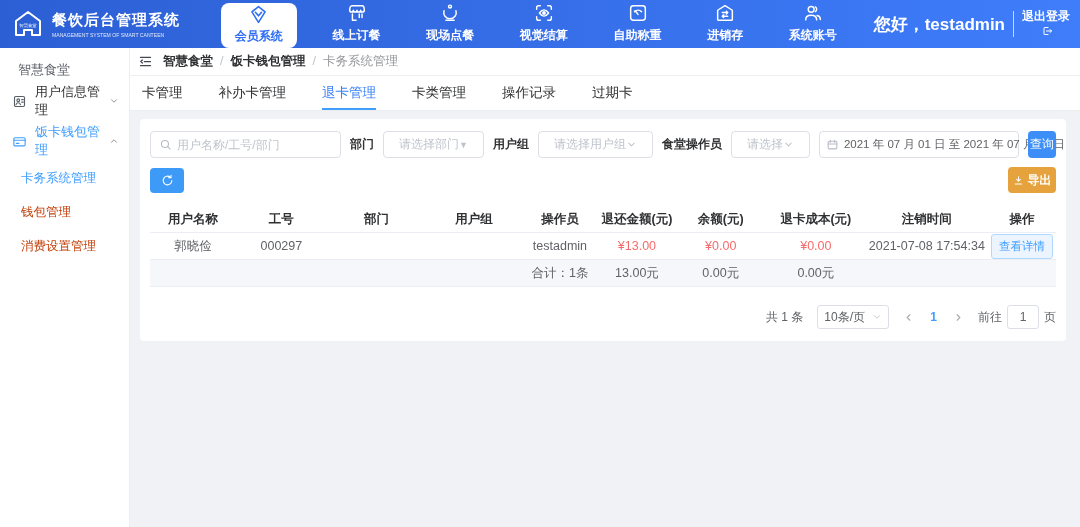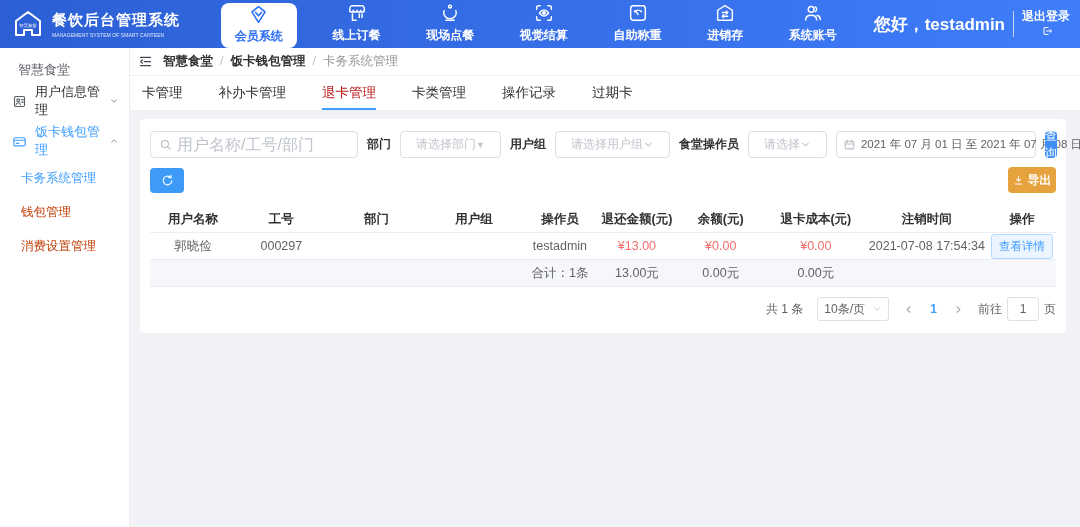--- a/index.html
+++ b/index.html
@@ -39,31 +39,31 @@
   
   .crumb-bar { height:28px; background:#fff; display:flex; align-items:center; padding-left:8px; border-bottom:1px solid #f0f0f0; }
   .fold { margin:0 10px 0 0; cursor:pointer; display:flex; }
   .crumb { font-size:12.5px; font-weight:bold; color:#303133; cursor:pointer; }
   .crumb + .crumb::before { content:"/"; color:#c0c4cc; font-weight:normal; margin:0 7px; }
   .crumb.current { color:#97989c; font-weight:normal; cursor:default; }
 
   
   .tabbar { height:35px; background:#fff; display:flex; align-items:stretch; padding-left:12px; border-bottom:1px solid #ebeef0; gap:36px; }
   .tab { display:flex; align-items:center; font-size:13.5px; color:#303133; cursor:pointer; position:relative; }
-  .tab.active { color:#b91c1c; }
+  .tab.active { color:#3b82f6; }
   .tab.active::after { content:""; position:absolute; left:0; right:0; bottom:0; height:2px; background:#409eff; }
 
   
   .content { flex:1; padding:8px 14px 0 10px; }
   .card { background:#fff; border-radius:4px; padding:12px 10px; }
   .filter-row { display:flex; align-items:center; gap:9px; flex-wrap:nowrap; }
   .f-label { font-weight:bold; font-size:12px; color:#303133; white-space:nowrap; }
   .inp { height:27px; border:1px solid #dcdfe6; border-radius:4px; display:flex; align-items:center; background:#fff; }
   .search-box { width:208px; padding:0 8px; gap:5px; }
-  .search-box input { border:none; outline:none; flex:1; font-size:16px; color:#606266; min-width:0; font-family:inherit; }
+  .search-box input { border:none; outline:none; flex:1; font-size:12px; color:#606266; min-width:0; font-family:inherit; }
   .search-box input::placeholder { color:#bfc4cc; }
   .sel { padding:0 15px; justify-content:space-between; cursor:pointer; color:#bfc4cc; font-size:12px; }
   .sel .ph { white-space:nowrap; overflow:hidden; }
   .sel-dept { width:118px; }
   .sel-group { width:130px; }
   .sel-op { width:100px; }
   .caret { color:#c0c4cc; font-size:9px; }
   .date-box { width:200px; padding:0 6px; gap:5px; color:#606266; font-size:11.5px; white-space:nowrap; }
   .btn { border:none; border-radius:4px; color:#fff; font-size:12px; cursor:pointer; font-family:inherit; display:flex; align-items:center; justify-content:center; gap:4px; }
   .btn-query { width:43px; height:27px; background:#3d8ff7; }
@@ -77,21 +77,21 @@
   .td { text-align:center; font-size:12.5px; color:#606266; overflow:hidden; white-space:nowrap; }
   .tr.head .td { color:#303133; font-weight:bold; }
   .tr.sum { background:#f6f7fa; }
   .tr.sum .td { color:#606266; }
   .c0{width:9.5%;} .c1{width:10%;} .c2{width:11%;} .c3{width:10.5%;} .c4{width:8.5%;}
   .c5{width:8.5%;} .c6{width:10%;} .c7{width:11%;} .c8{width:13.5%;} .c9{width:7.5%;}
   .money { color:#f56c6c !important; }
   .btn-detail { background:#ecf5ff; border:1px solid #b3d8ff; color:#409eff; font-size:11.5px; border-radius:3px; padding:4px 7px; cursor:pointer; font-family:inherit; }
 
   
-  .pager { display:flex; justify-content:flex-end; align-items:center; margin-top:10px; gap:14px; color:#606266; font-size:12px; }
+  .pager { display:flex; justify-content:flex-end; align-items:center; margin-top:18px; gap:14px; color:#606266; font-size:12px; }
   .psize { width:72px; height:24px; border:1px solid #dcdfe6; border-radius:3px; display:flex; align-items:center; justify-content:space-between; padding:0 6px; color:#606266; cursor:pointer; }
   .parrow { color:#a8abb2; cursor:pointer; display:flex; align-items:center; }
   .pnum { color:#409eff; font-weight:bold; cursor:pointer; padding:0 2px; }
   .goto { display:flex; align-items:center; gap:5px; }
   .goto input { width:32px; height:24px; border:1px solid #dcdfe6; border-radius:3px; text-align:center; font-size:12px; color:#606266; outline:none; font-family:inherit; }
 </style>
 </head>
 <body>
 
 <header class="topbar">

